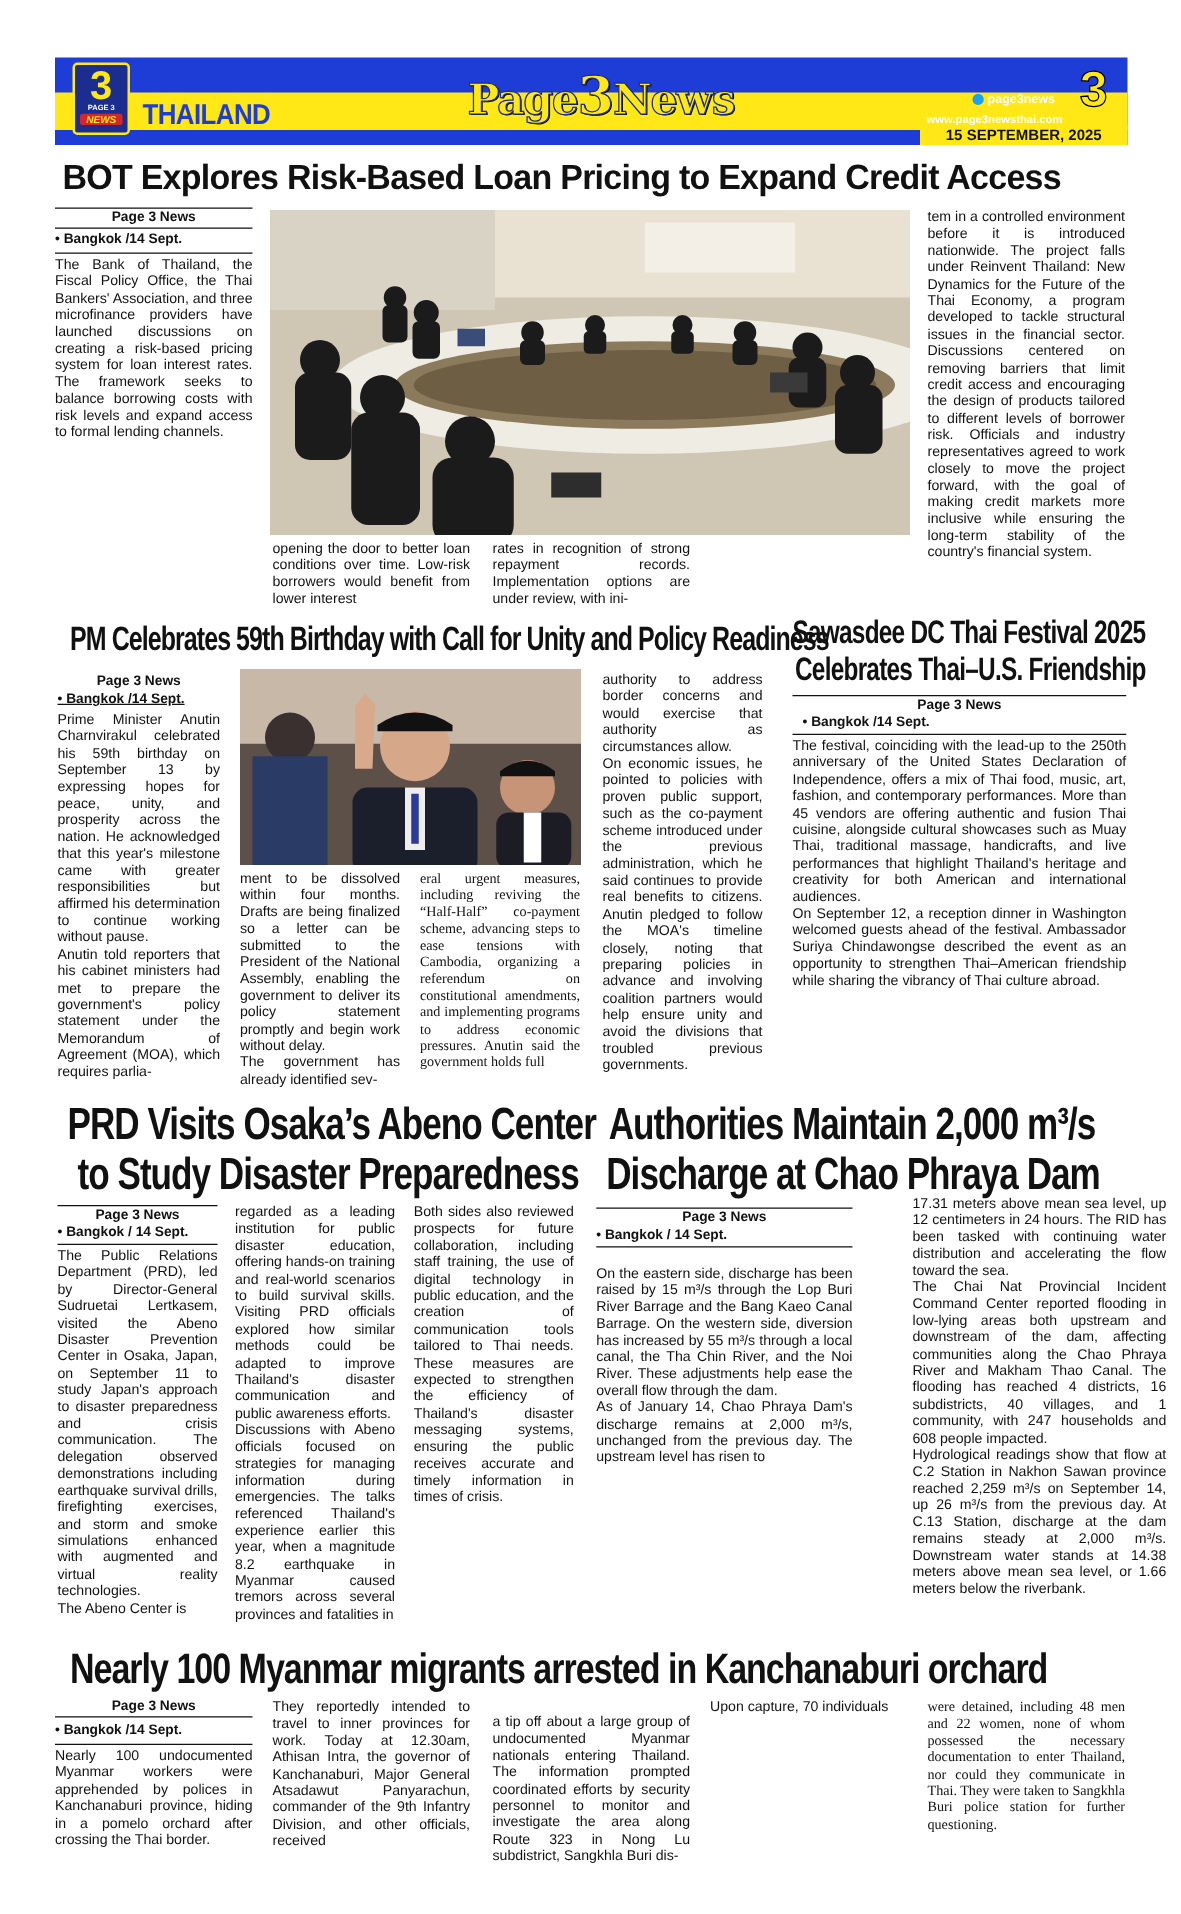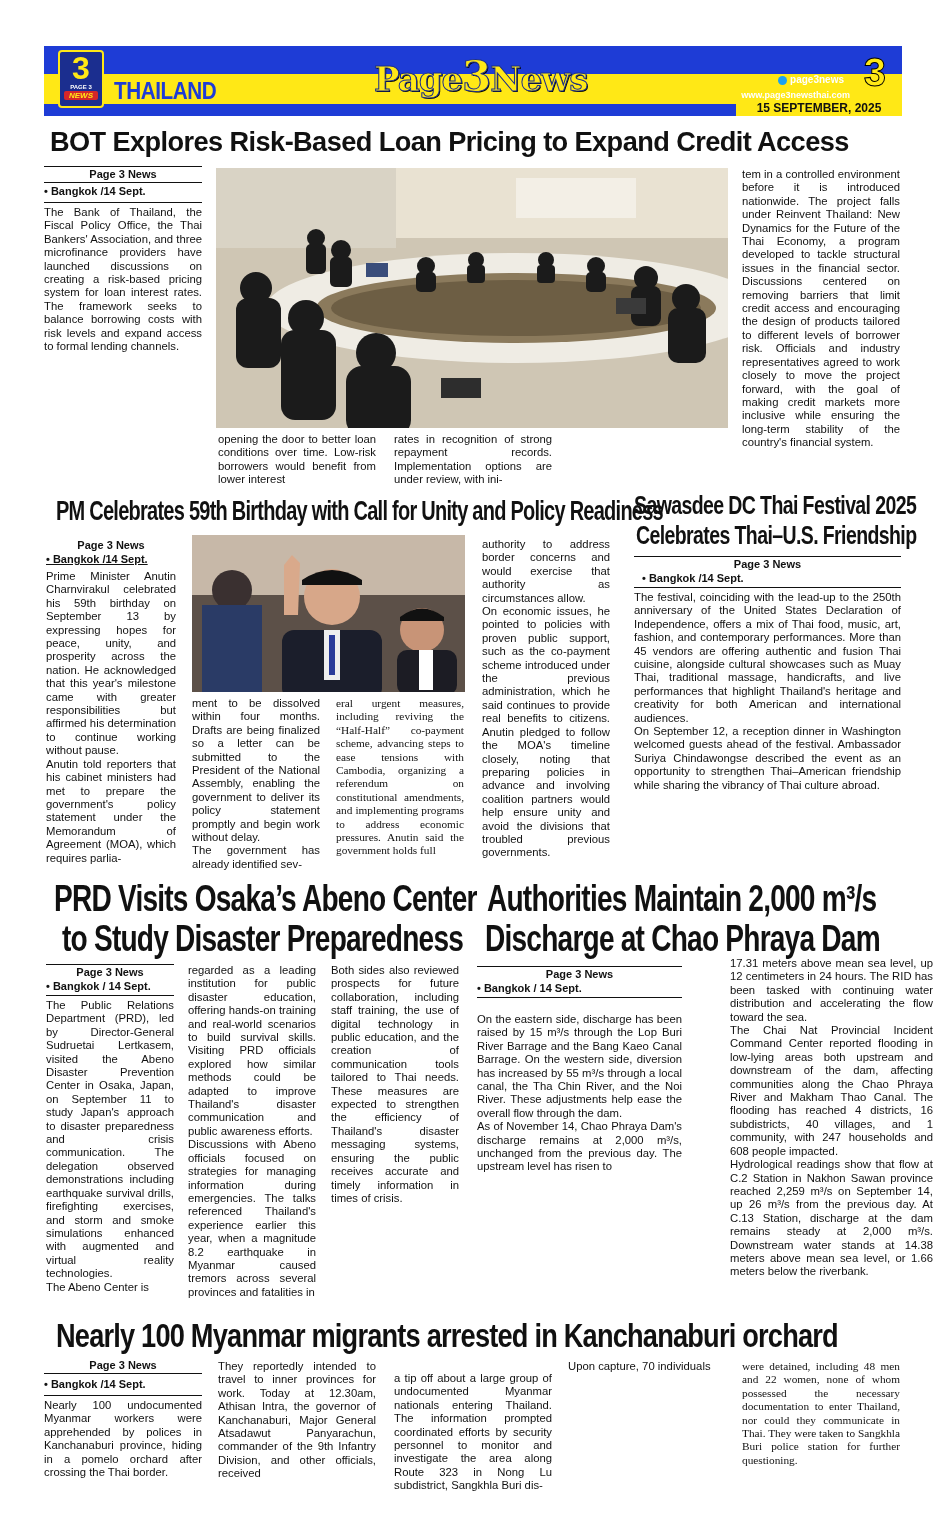--- a/index.html
+++ b/index.html
@@ -195,21 +195,21 @@
   <div class="headline" style="left:487px; top:878px; font-size:36px; letter-spacing:-1px; transform:scaleX(0.78); transform-origin:left;">Authorities Maintain 2,000 m³/s</div>
   <div class="headline" style="left:485px; top:918px; font-size:36px; letter-spacing:-1px; transform:scaleX(0.78); transform-origin:left;">Discharge at Chao Phraya Dam</div>
 
   <div class="col" style="left:477px; top:966px; width:205px;">
     <div class="byline">
       <span class="src" style="border-bottom:none;">Page 3 News</span>
       <span class="loc rule" style="padding:0 0 2px;">• Bangkok / 14 Sept.</span>
     </div>
     <div style="height:12px;"></div>
     <p>On the eastern side, discharge has been raised by 15 m³/s through the Lop Buri River Barrage and the Bang Kaeo Canal Barrage. On the western side, diversion has increased by 55 m³/s through a local canal, the Tha Chin River, and the Noi River. These adjustments help ease the overall flow through the dam.</p>
-    <p>As of November 14, Chao Phraya Dam's discharge remains at 2,000 m³/s, unchanged from the previous day. The upstream level has risen to</p>
+    <p>As of January 14, Chao Phraya Dam's discharge remains at 2,000 m³/s, unchanged from the previous day. The upstream level has risen to</p>
   </div>
   <div class="col" style="left:698px; top:957px; width:203px;margin-left:32px;">
     <p>17.31 meters above mean sea level, up 12 centimeters in 24 hours. The RID has been tasked with continuing water distribution and accelerating the flow toward the sea.</p>
     <p>The Chai Nat Provincial Incident Command Center reported flooding in low-lying areas both upstream and downstream of the dam, affecting communities along the Chao Phraya River and Makham Thao Canal. The flooding has reached 4 districts, 16 subdistricts, 40 villages, and 1 community, with 247 households and 608 people impacted.</p>
     <p>Hydrological readings show that flow at C.2 Station in Nakhon Sawan province reached 2,259 m³/s on September 14, up 26 m³/s from the previous day. At C.13 Station, discharge at the dam remains steady at 2,000 m³/s. Downstream water stands at 14.38 meters above mean sea level, or 1.66 meters below the riverbank.</p>
   </div>
 
   <div class="headline" style="left:56px; top:1316px; font-size:34px; letter-spacing:-1px; transform:scaleX(0.8); transform-origin:left;">Nearly 100 Myanmar migrants arrested in Kanchanaburi orchard</div>
 
   <div class="col" style="left:44px; top:1358px; width:158px;">

